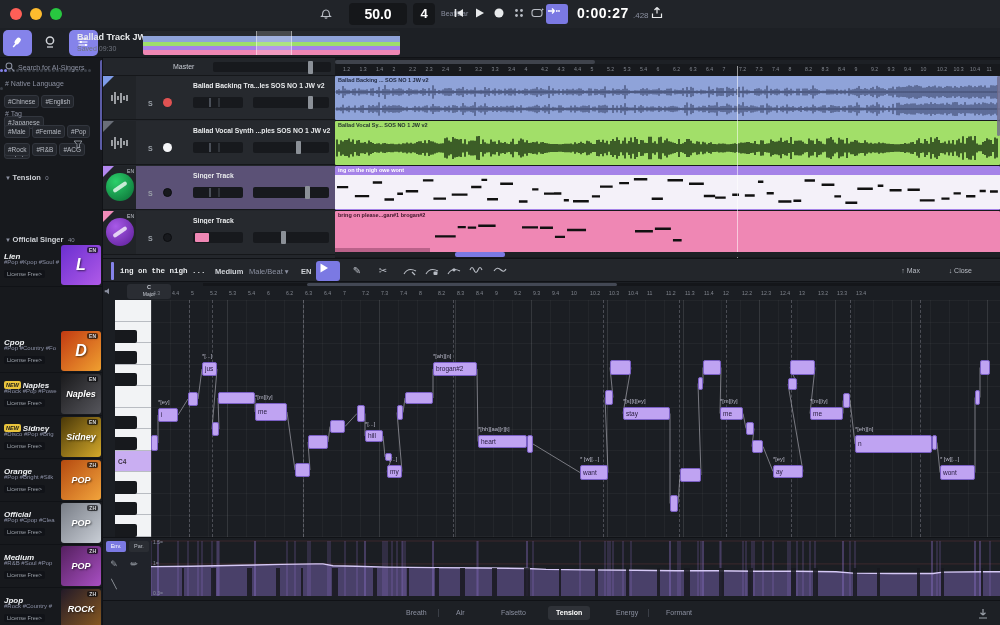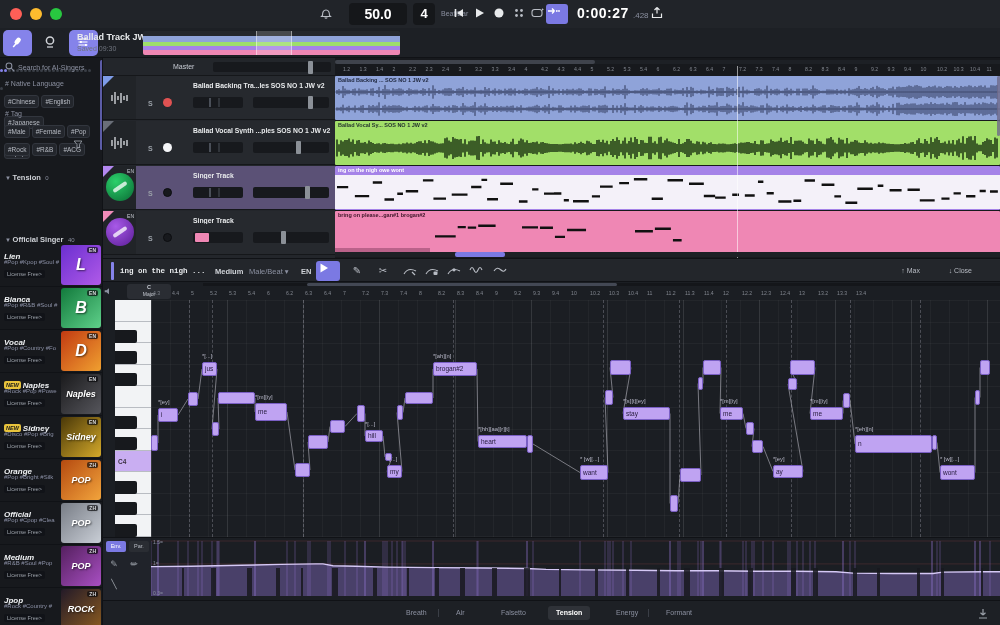--- a/index.html
+++ b/index.html
@@ -279,31 +279,22 @@
     <div id="singer-list" class="abs" style="left:0;top:186px;width:103px;height:381px;overflow:hidden">
         <div class="singer" style="top: 0px;">
           <div class="s-name">Lien</div>
           <div class="s-tags">#Pop #Kpop #Soul #</div>
           <div class="s-lic">License Free&gt;</div>
           <div class="s-thumb" style="background: linear-gradient(135deg, rgb(107, 47, 208), rgb(176, 90, 232));">
             <span style="font-size: 16px;">L</span>
             <span class="s-lang">EN</span>
           </div>
         </div>
-        <div class="singer" style="top: 43px;">
-          <div class="s-name">Bianca</div>
-          <div class="s-tags">#Pop #R&amp;B #Soul #</div>
-          <div class="s-lic">License Free&gt;</div>
-          <div class="s-thumb" style="background: linear-gradient(135deg, rgb(18, 122, 60), rgb(95, 208, 138));">
-            <span style="font-size: 16px;">B</span>
-            <span class="s-lang">EN</span>
-          </div>
-        </div>
         <div class="singer" style="top: 86px;">
-          <div class="s-name">Vocal</div>
+          <div class="s-name">Cpop</div>
           <div class="s-tags">#Pop #Country #Fo</div>
           <div class="s-lic">License Free&gt;</div>
           <div class="s-thumb" style="background: linear-gradient(135deg, rgb(194, 58, 18), rgb(240, 160, 48));">
             <span style="font-size: 16px;">D</span>
             <span class="s-lang">EN</span>
           </div>
         </div>
         <div class="singer" style="top: 129px;">
           <div class="s-name"><span class="newbadge">NEW</span>Naples</div>
           <div class="s-tags">#Rock #Pop #Powe</div>

